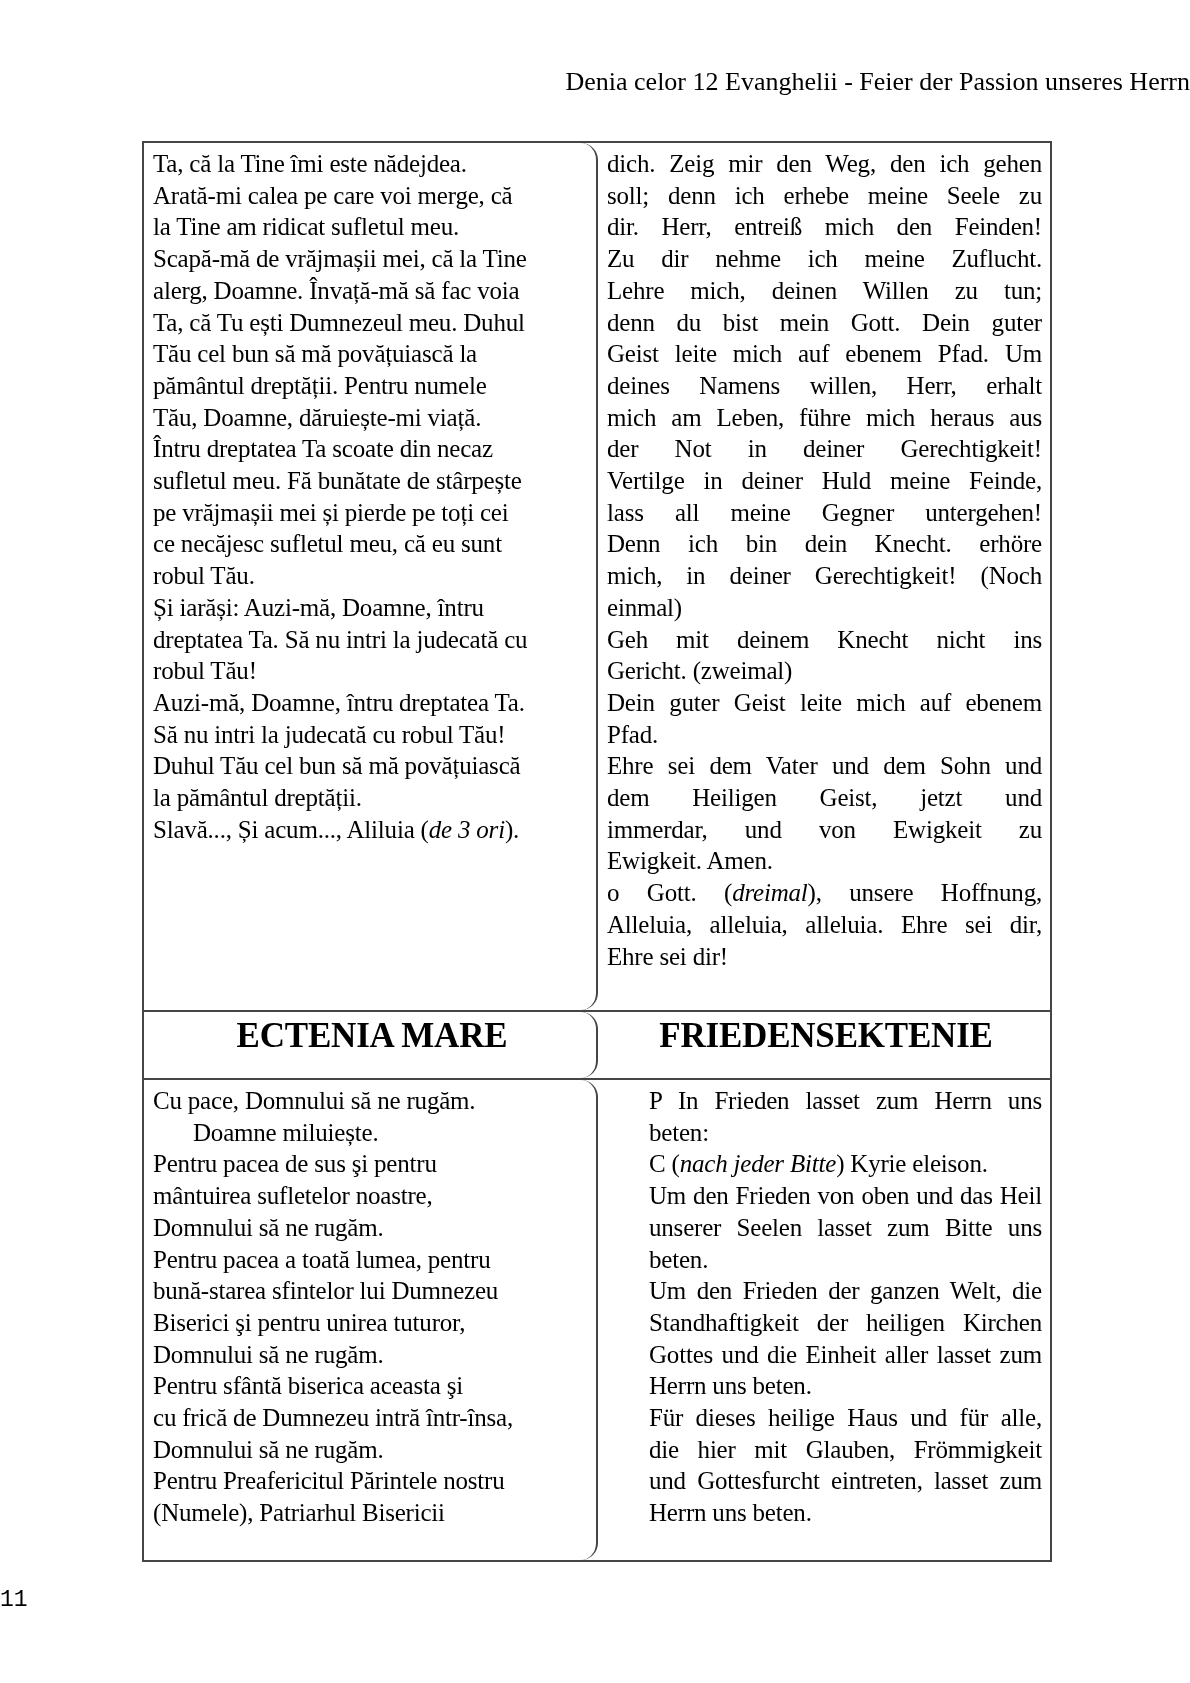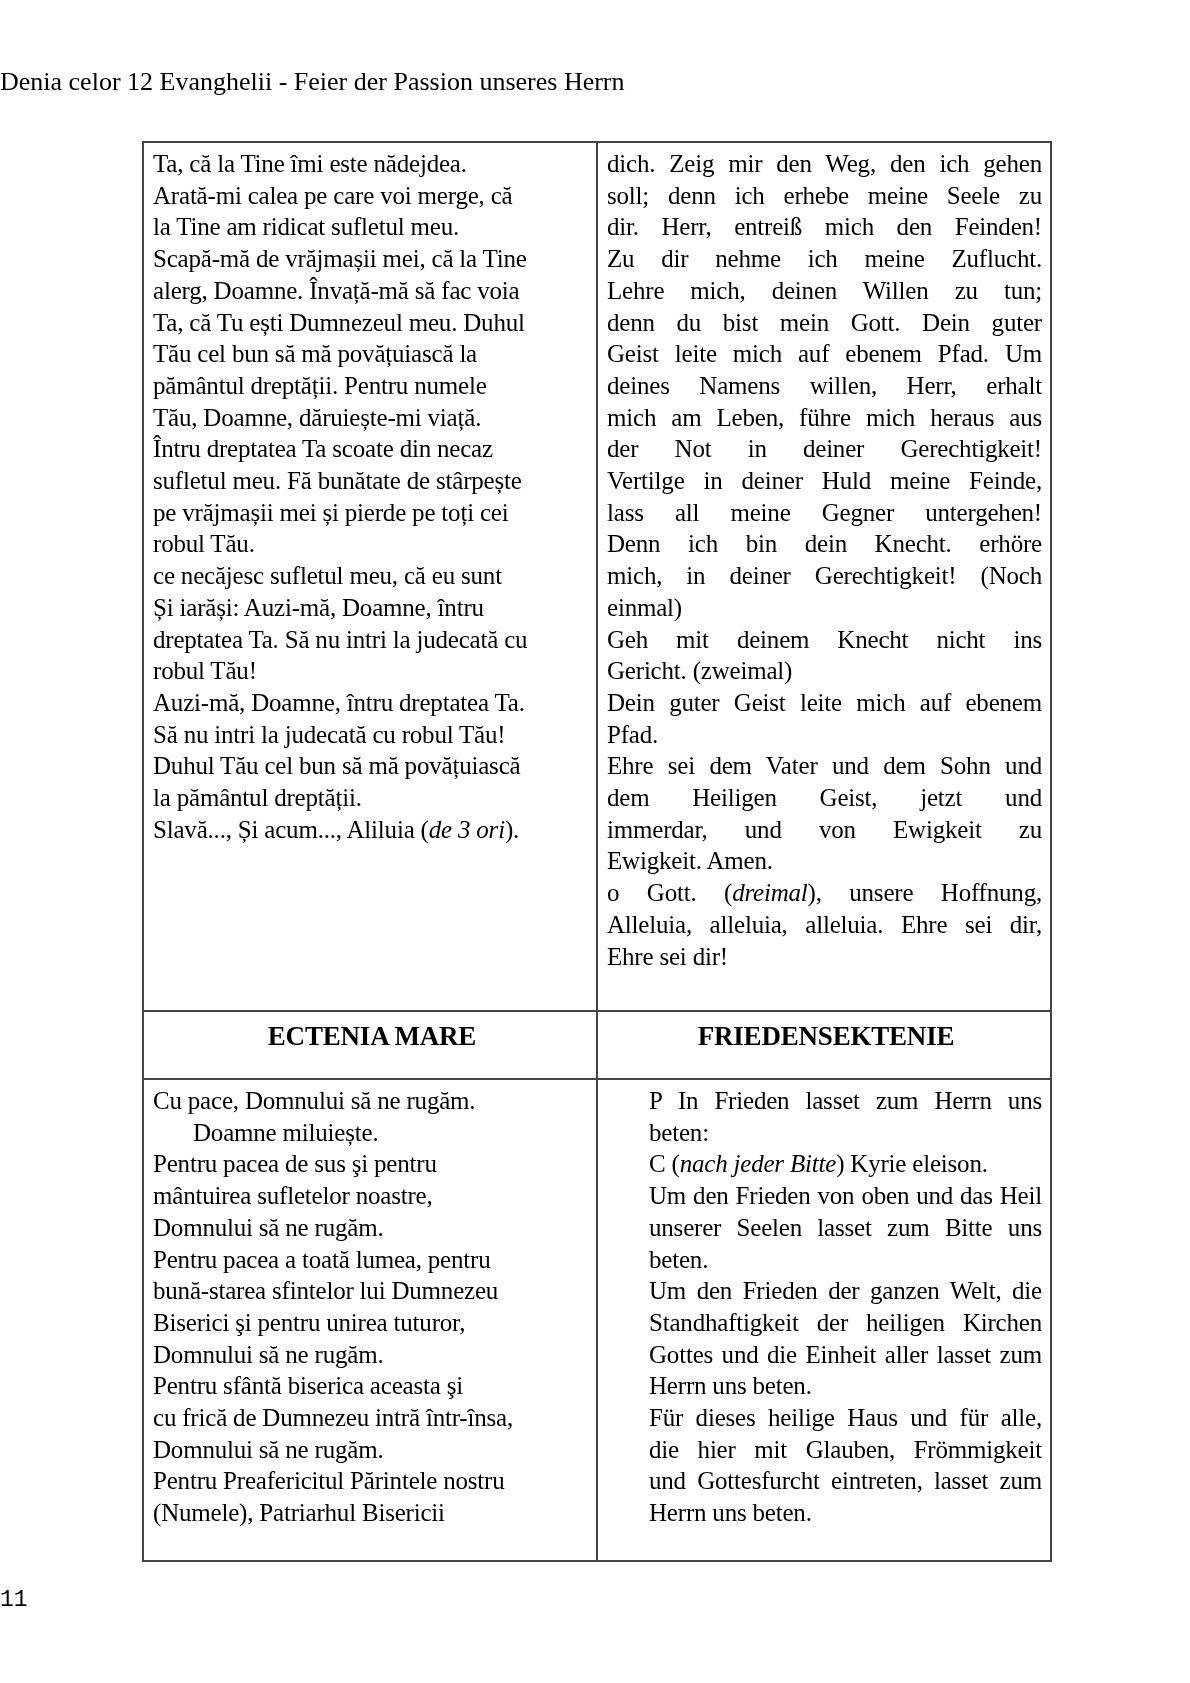--- a/index.html
+++ b/index.html
@@ -14,21 +14,21 @@
     background: #ffffff;
     font-family: "Liberation Serif", serif;
     color: #000000;
     overflow: hidden;
   }
   .doc-title {
     position: absolute;
     top: 66px;
     left: 0;
     width: 100%;
-    text-align: left;
+    text-align: right;
     font-size: 26px;
     line-height: 32px;
     white-space: nowrap;
   }
   .ptable {
     position: absolute;
     left: 142px;
     top: 141px;
     width: 910px;
     box-sizing: border-box;
@@ -41,29 +41,30 @@
   .row-psalm  { height: 867px; }
   .row-headers{ height: 70px; border-top: 2px solid #454545; border-bottom: 2px solid #454545; }
   .row-litany { height: 480px; gap: 42px; }
   .cell {
     box-sizing: border-box;
     padding: 5px 8px 0 9px;
     font-size: 25px;
     line-height: 31.7px;
     letter-spacing: -0.2px;
     overflow: hidden;
+    border-radius: 17px;
   }
   .c-left  { width: 454px; border-right: 2px solid #454545; }
   .c-right { flex: 1; }
   .hdr-cell {
     display: flex;
     justify-content: center;
     padding-top: 8px;
     font-weight: bold;
-    font-size: 27px;
+    font-size: 35px;
     line-height: 32px;
     overflow: hidden;
     box-sizing: border-box;
     padding-left: 12px;
   }
   .line {
     white-space: nowrap;
     text-align: left;
   }
   .line.just {
@@ -100,22 +101,22 @@
           <div class="line"><span>la Tine am ridicat sufletul meu.</span></div>
           <div class="line"><span>Scapă-mă de vrăjmașii mei, că la Tine</span></div>
           <div class="line"><span>alerg, Doamne. Învață-mă să fac voia</span></div>
           <div class="line"><span>Ta, că Tu ești Dumnezeul meu. Duhul</span></div>
           <div class="line"><span>Tău cel bun să mă povățuiască la</span></div>
           <div class="line"><span>pământul dreptății. Pentru numele</span></div>
           <div class="line"><span>Tău, Doamne, dăruiește-mi viață.</span></div>
           <div class="line"><span>Întru dreptatea Ta scoate din necaz</span></div>
           <div class="line"><span>sufletul meu. Fă bunătate de stârpește</span></div>
           <div class="line"><span>pe vrăjmașii mei și pierde pe toți cei</span></div>
+          <div class="line"><span>ce necăjesc sufletul meu, că eu sunt</span></div>
           <div class="line"><span>robul Tău.</span></div>
-          <div class="line"><span>ce necăjesc sufletul meu, că eu sunt</span></div>
           <div class="line"><span>Și iarăși: Auzi-mă, Doamne, întru</span></div>
           <div class="line"><span>dreptatea Ta. Să nu intri la judecată cu</span></div>
           <div class="line"><span>robul Tău!</span></div>
           <div class="line"><span>Auzi-mă, Doamne, întru dreptatea Ta.</span></div>
           <div class="line"><span>Să nu intri la judecată cu robul Tău!</span></div>
           <div class="line"><span>Duhul Tău cel bun să mă povățuiască</span></div>
           <div class="line"><span>la pământul dreptății.</span></div>
           <div class="line"><span>Slavă..., Și acum..., Aliluia (</span><span class="it">de 3 ori</span><span>).</span></div>
         </div>
       <div class="cell c-right">

